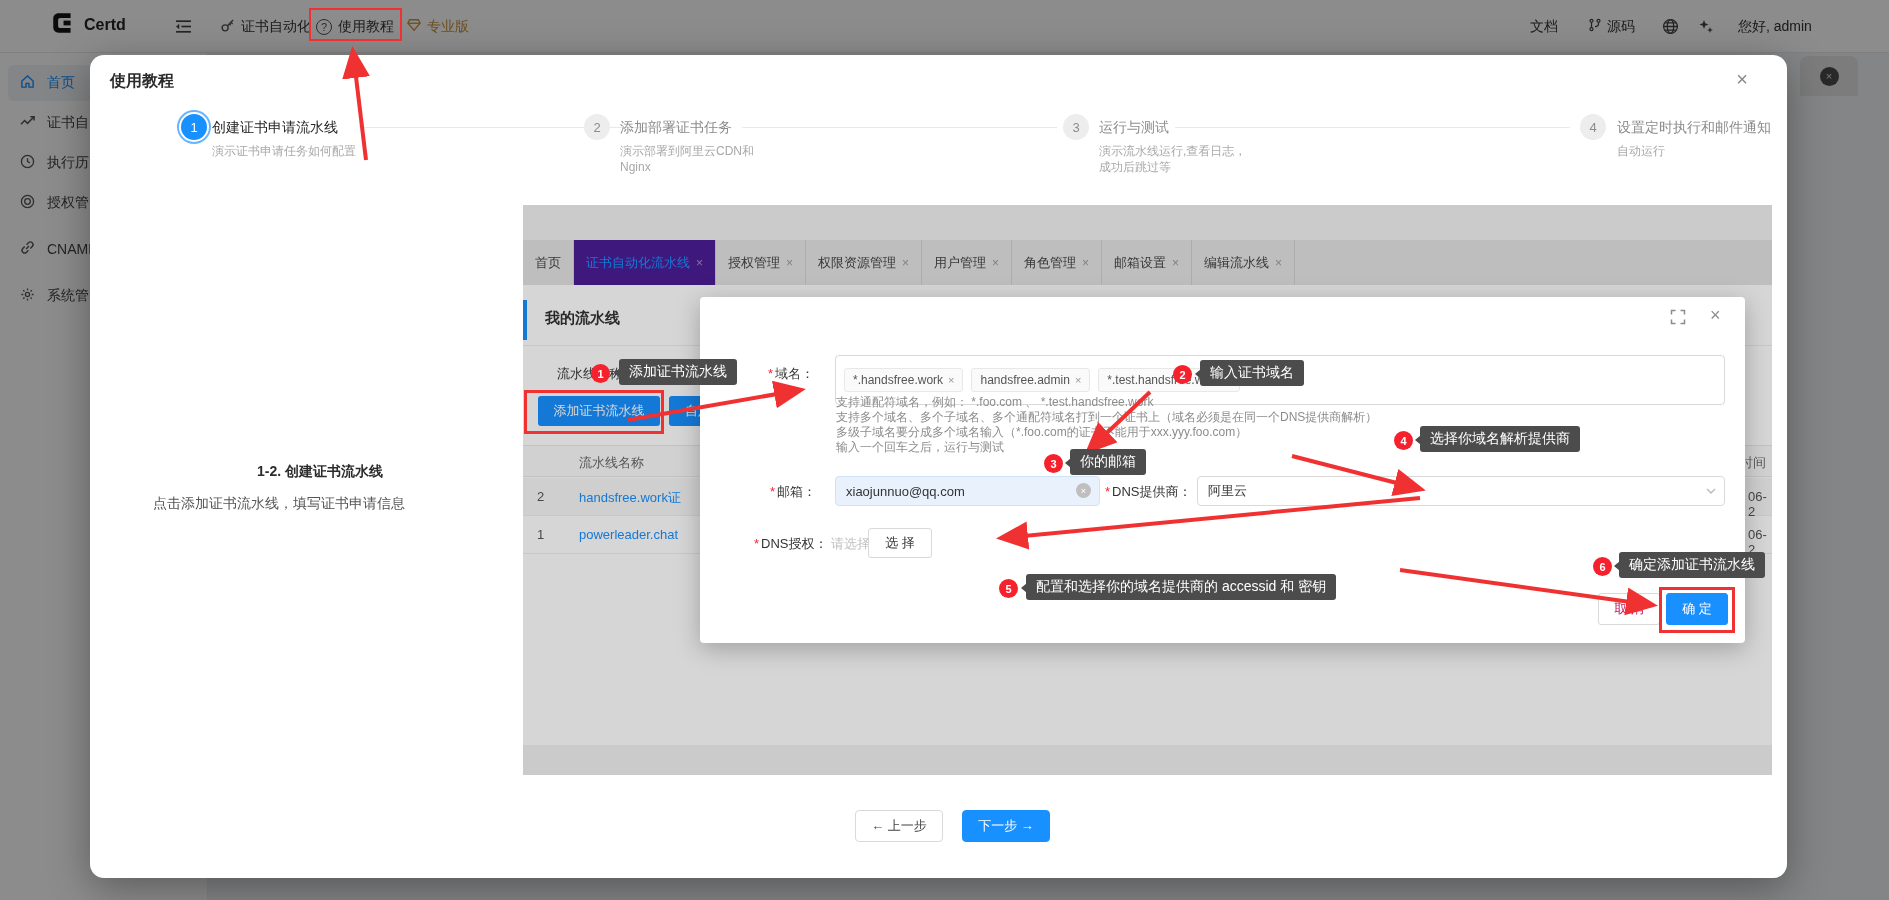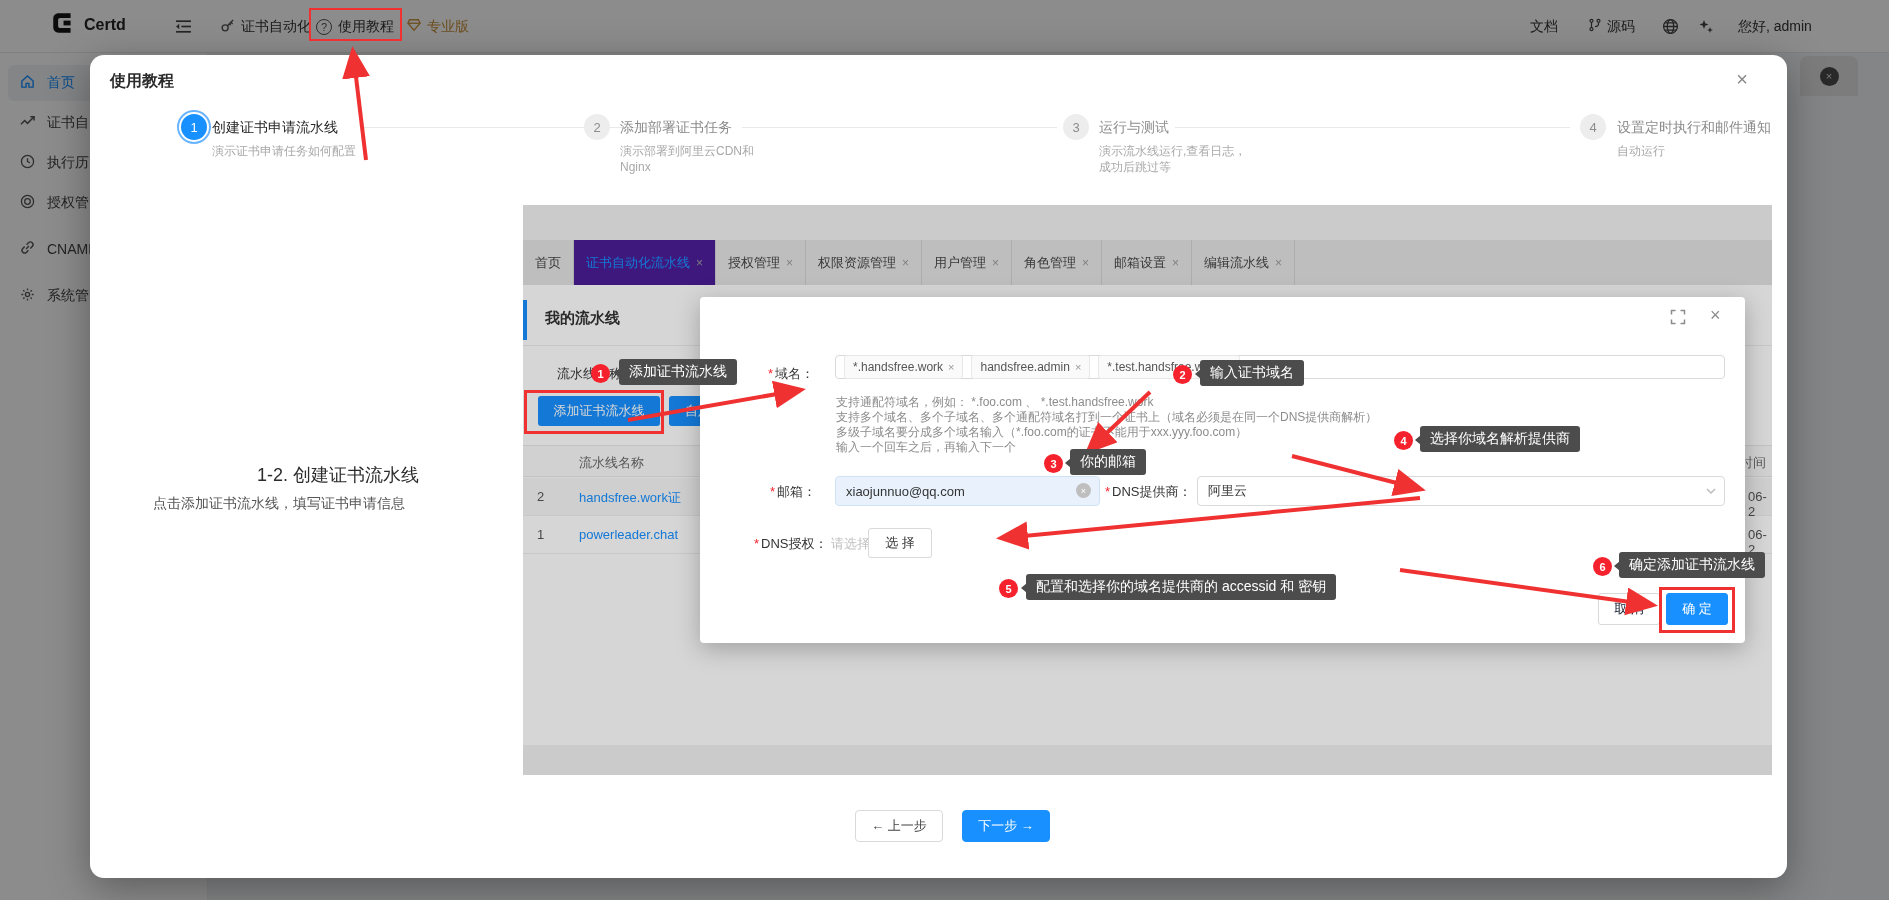--- a/index.html
+++ b/index.html
@@ -29,21 +29,21 @@
   .modal { position:absolute; left:90px; top:55px; width:1697px; height:823px; background:#fff; border-radius:14px; box-shadow:0 10px 40px rgba(0,0,0,.35); z-index:20; }
   .modal-title { position:absolute; left:20px; top:16px; font-size:16px; font-weight:bold; color:#2a2a2a; }
   .modal-close { position:absolute; left:1638px; top:10px; width:28px; height:28px; font-size:20px; color:#888; display:flex; align-items:center; justify-content:center; cursor:pointer; }
   .step-circle { position:absolute; width:26px; height:26px; border-radius:50%; font-size:13px; display:flex; align-items:center; justify-content:center; }
   .step-circle.active { background:#1890ff; color:#fff; box-shadow:0 0 0 2px #fff, 0 0 0 4px #69b4ff; }
   .step-circle.todo { background:#ededed; color:#8c8c8c; }
   .step-title { position:absolute; font-size:14px; color:#8c8c8c; white-space:nowrap; }
   .step-title.active { color:#262626; font-weight:500; }
   .step-desc { position:absolute; font-size:12px; color:#a8a8a8; line-height:16px; width:152px; }
   .step-line { position:absolute; height:1px; background:#e9e9e9; }
-  .note-title { position:absolute; font-size:18px; font-weight:normal; color:#2b2b2b; white-space:nowrap;text-align:center; }
+  .note-title { position:absolute; font-size:14px; font-weight:bold; color:#2b2b2b; white-space:nowrap;text-align:center; }
   .note-desc { position:absolute; font-size:14px; color:#555; white-space:nowrap; }
   .wiz-btn { position:absolute; width:88px; height:32px; border-radius:4px; font-size:13px; display:flex; align-items:center; justify-content:center; cursor:pointer; }
   .wiz-btn.ghost { background:#fff; border:1px solid #d9d9d9; color:#444; }
   .wiz-btn.primary { background:#1890ff; border:1px solid #1890ff; color:#fff; }
 
   
   .shot { position:absolute; left:433px; top:150px; width:1249px; height:570px; background:#fff; overflow:hidden; }
   .shot-topband { position:absolute; left:0; top:0; width:100%; height:35px; background:#f2f2f2; }
   .shot-tabbar { position:absolute; left:0; top:35px; width:100%; height:45px; background:#e3e3e3; display:flex; align-items:stretch; }
   .shot-tab { display:flex; align-items:center; gap:6px; padding:0 12px; font-size:13px; color:#444; border-right:1px solid #cfcfcf; cursor:pointer; white-space:nowrap; }
@@ -60,33 +60,33 @@
   .tbl-row.shade { background:#f7f7f7; }
   .tbl-link { color:#1890ff; cursor:pointer; }
   .shot-botband { position:absolute; left:0; top:540px; width:100%; height:30px; background:#f2f2f2; }
   .shot-dim { position:absolute; inset:0; background:rgba(0,0,0,0.16); z-index:2; }
 
   
   .dlg { position:absolute; left:177px; top:92px; width:1045px; height:346px; background:#fff; border-radius:4px; box-shadow:0 6px 24px rgba(0,0,0,.25); z-index:3; }
   .dlg-icon { position:absolute; color:#8c8c8c; cursor:pointer; }
   .req { color:#f5222d; margin-right:2px; font-size:13px; }
   .dlg-label { position:absolute; font-size:13px; color:#333; text-align:right; white-space:nowrap; }
-  .tags-box { position:absolute; left:135px; top:58px; width:890px; height:24px; border:1px solid #d9d9d9; border-radius:4px; background:#fff; display:flex; align-items:center; gap:8px; padding:8px 8px; }
+  .tags-box { position:absolute; left:135px; top:58px; width:890px; height:50px; border:1px solid #d9d9d9; border-radius:4px; background:#fff; display:flex; align-items:center; gap:8px; padding:8px 8px; }
   .tag { display:flex; align-items:center; gap:5px; height:24px; padding:0 8px; background:#fafafa; border:1px solid #e8e8e8; border-radius:3px; font-size:12px; color:#555; }
   .tag .tab-x { font-size:11px; }
   .help-line { position:absolute; left:136px; font-size:12px; color:#8c8c8c; white-space:nowrap; }
   .inp { position:absolute; border-radius:4px; font-size:13px; display:flex; align-items:center; }
   .inp.email { left:135px; top:179px; width:265px; height:30px; background:#e9f2fc; border:1px solid #cfe3f8; color:#333; padding:0 26px 0 10px; }
   .clear-ic { position:absolute; left:376px; top:186px; width:15px; height:15px; border-radius:50%; background:#bfbfbf; color:#fff; font-size:9px; display:flex; align-items:center; justify-content:center; cursor:pointer; }
   .inp.select { left:497px; top:179px; width:528px; height:30px; background:#fff; border:1px solid #d9d9d9; color:#333; padding:0 10px; }
   .chev { position:absolute; left:1005px; top:186px; color:#bbb; }
   .placeholder-txt { position:absolute; left:131px; top:238px; font-size:13px; color:#bfbfbf; }
   .choose-btn { position:absolute; left:168px; top:231px; width:64px; height:30px; border:1px solid #d9d9d9; border-radius:3px; background:#fff; font-size:13px; color:#333; display:flex; align-items:center; justify-content:center; cursor:pointer; }
   .dlg-btn { position:absolute; height:32px; width:62px; border-radius:3px; font-size:13px; display:flex; align-items:center; justify-content:center; cursor:pointer; }
-  .dlg-btn.cancel { left:898px; top:296px; background:#fff; border:1px solid #d9d9d9; color:#0f172a; }
+  .dlg-btn.cancel { left:898px; top:296px; background:#fff; border:1px solid #d9d9d9; color:#be185d; }
   .dlg-btn.ok { left:966px; top:296px; background:#1890ff; border:1px solid #1890ff; color:#fff; }
 
   
   .anno { position:absolute; inset:0; z-index:40; pointer-events:none; }
   .redbox { position:absolute; border:3px solid #f03131; }
   .badge { position:absolute; width:19px; height:19px; border-radius:50%; background:#f5222d; color:#fff; font-size:11px; font-weight:bold; display:flex; align-items:center; justify-content:center; }
   .tip { position:absolute; background:#4c4c4c; color:#fff; font-size:14px; padding:4px 10px; border-radius:3px; white-space:nowrap; }
   .tip::before { content:""; position:absolute; left:-5px; top:9px; border-top:5px solid transparent; border-bottom:5px solid transparent; border-right:6px solid #4c4c4c; }
 </style>
 </head>
@@ -318,21 +318,21 @@
               <span class="tab-x">×</span>
             </span>
           <span class="tag">
               <span>*.test.handsfree.work</span>
               <span class="tab-x">×</span>
             </span>
         </div>
         <div class="help-line" style="top:97px;">支持通配符域名，例如： *.foo.com 、 *.test.handsfree.work</div>
         <div class="help-line" style="top:112px;">支持多个域名、多个子域名、多个通配符域名打到一个证书上（域名必须是在同一个DNS提供商解析）</div>
         <div class="help-line" style="top:127px;">多级子域名要分成多个域名输入（*.foo.com的证书不能用于xxx.yyy.foo.com）</div>
-        <div class="help-line" style="top:142px;">输入一个回车之后，再输入下一个</div>
+        <div class="help-line" style="top:142px;">输入一个回车之后，运行与测试</div>
 
         <div class="dlg-label" style="left:70px; top:186px;"><span class="req">*</span><span>邮箱：</span></div>
         <div class="inp email">
             <span>xiaojunnuo@qq.com</span>
           </div>
         <div class="clear-ic">×</div>
 
         <div class="dlg-label" style="left:405px; top:186px;"><span class="req">*</span><span>DNS提供商：</span></div>
         <div class="inp select">
             <span>阿里云</span>

